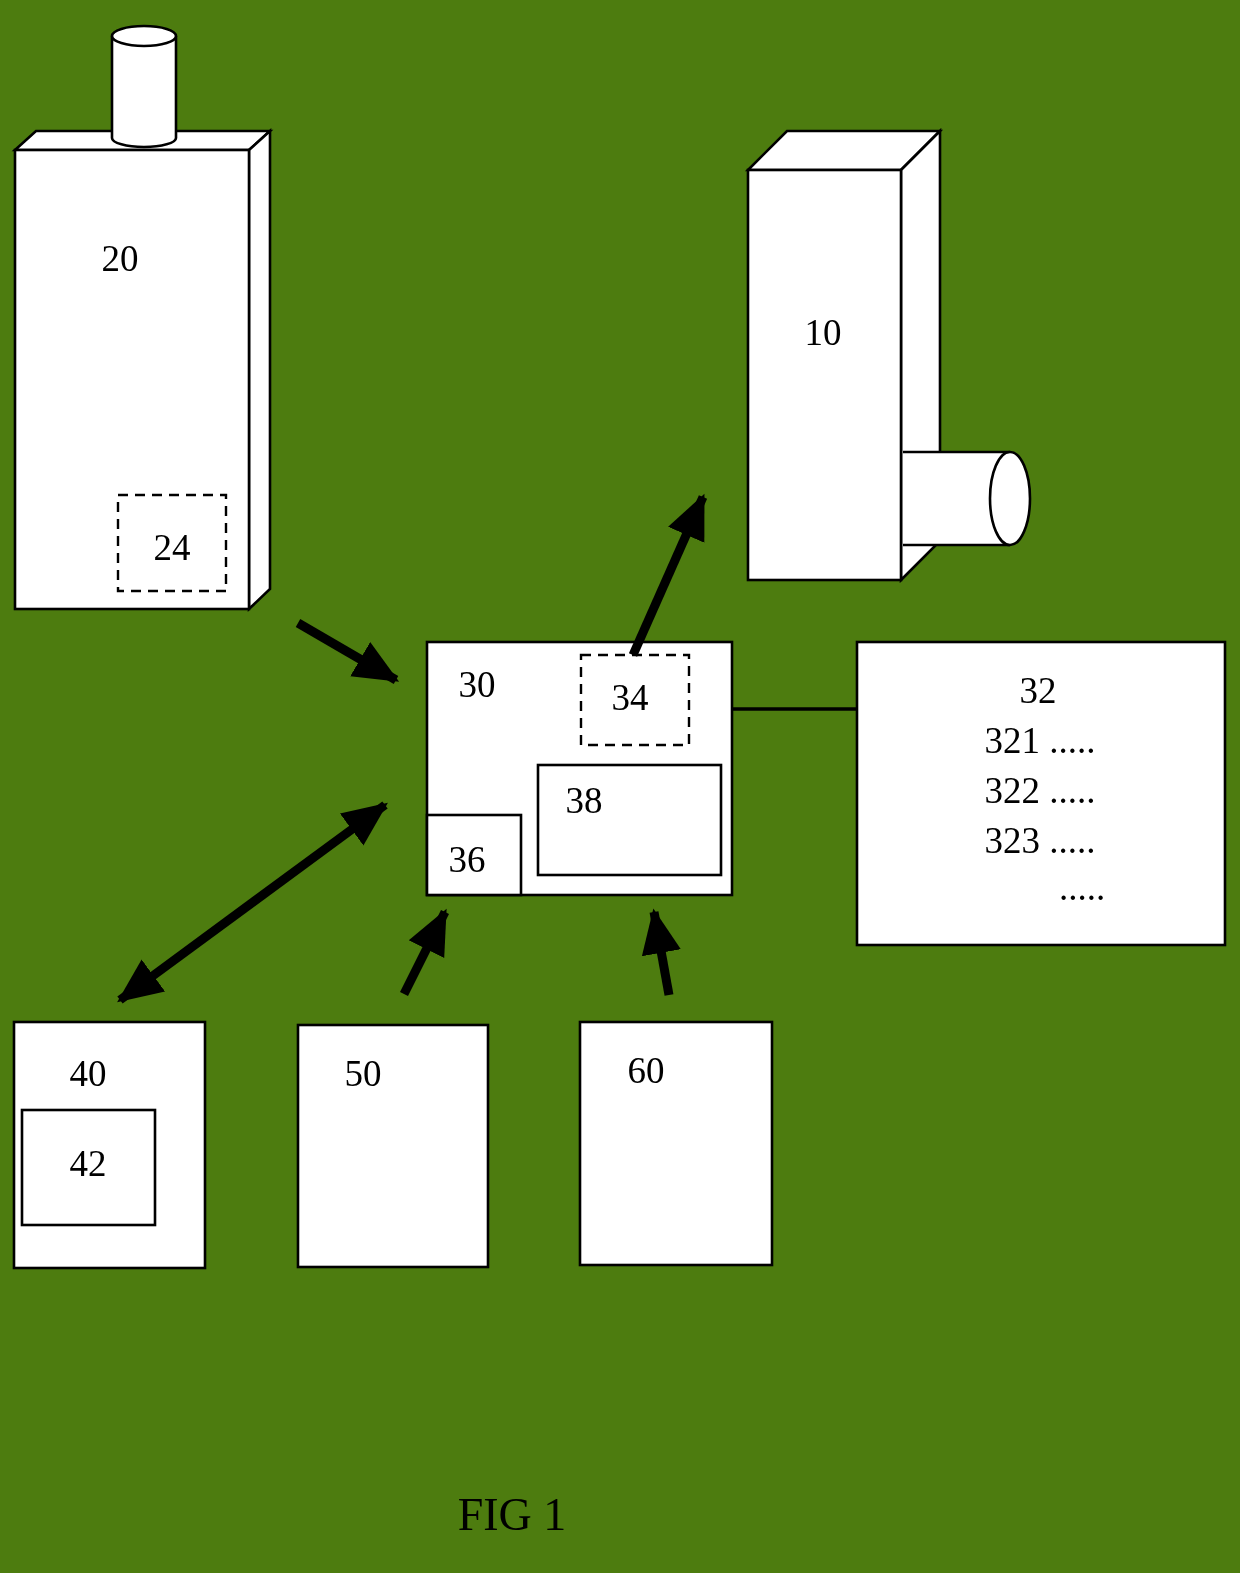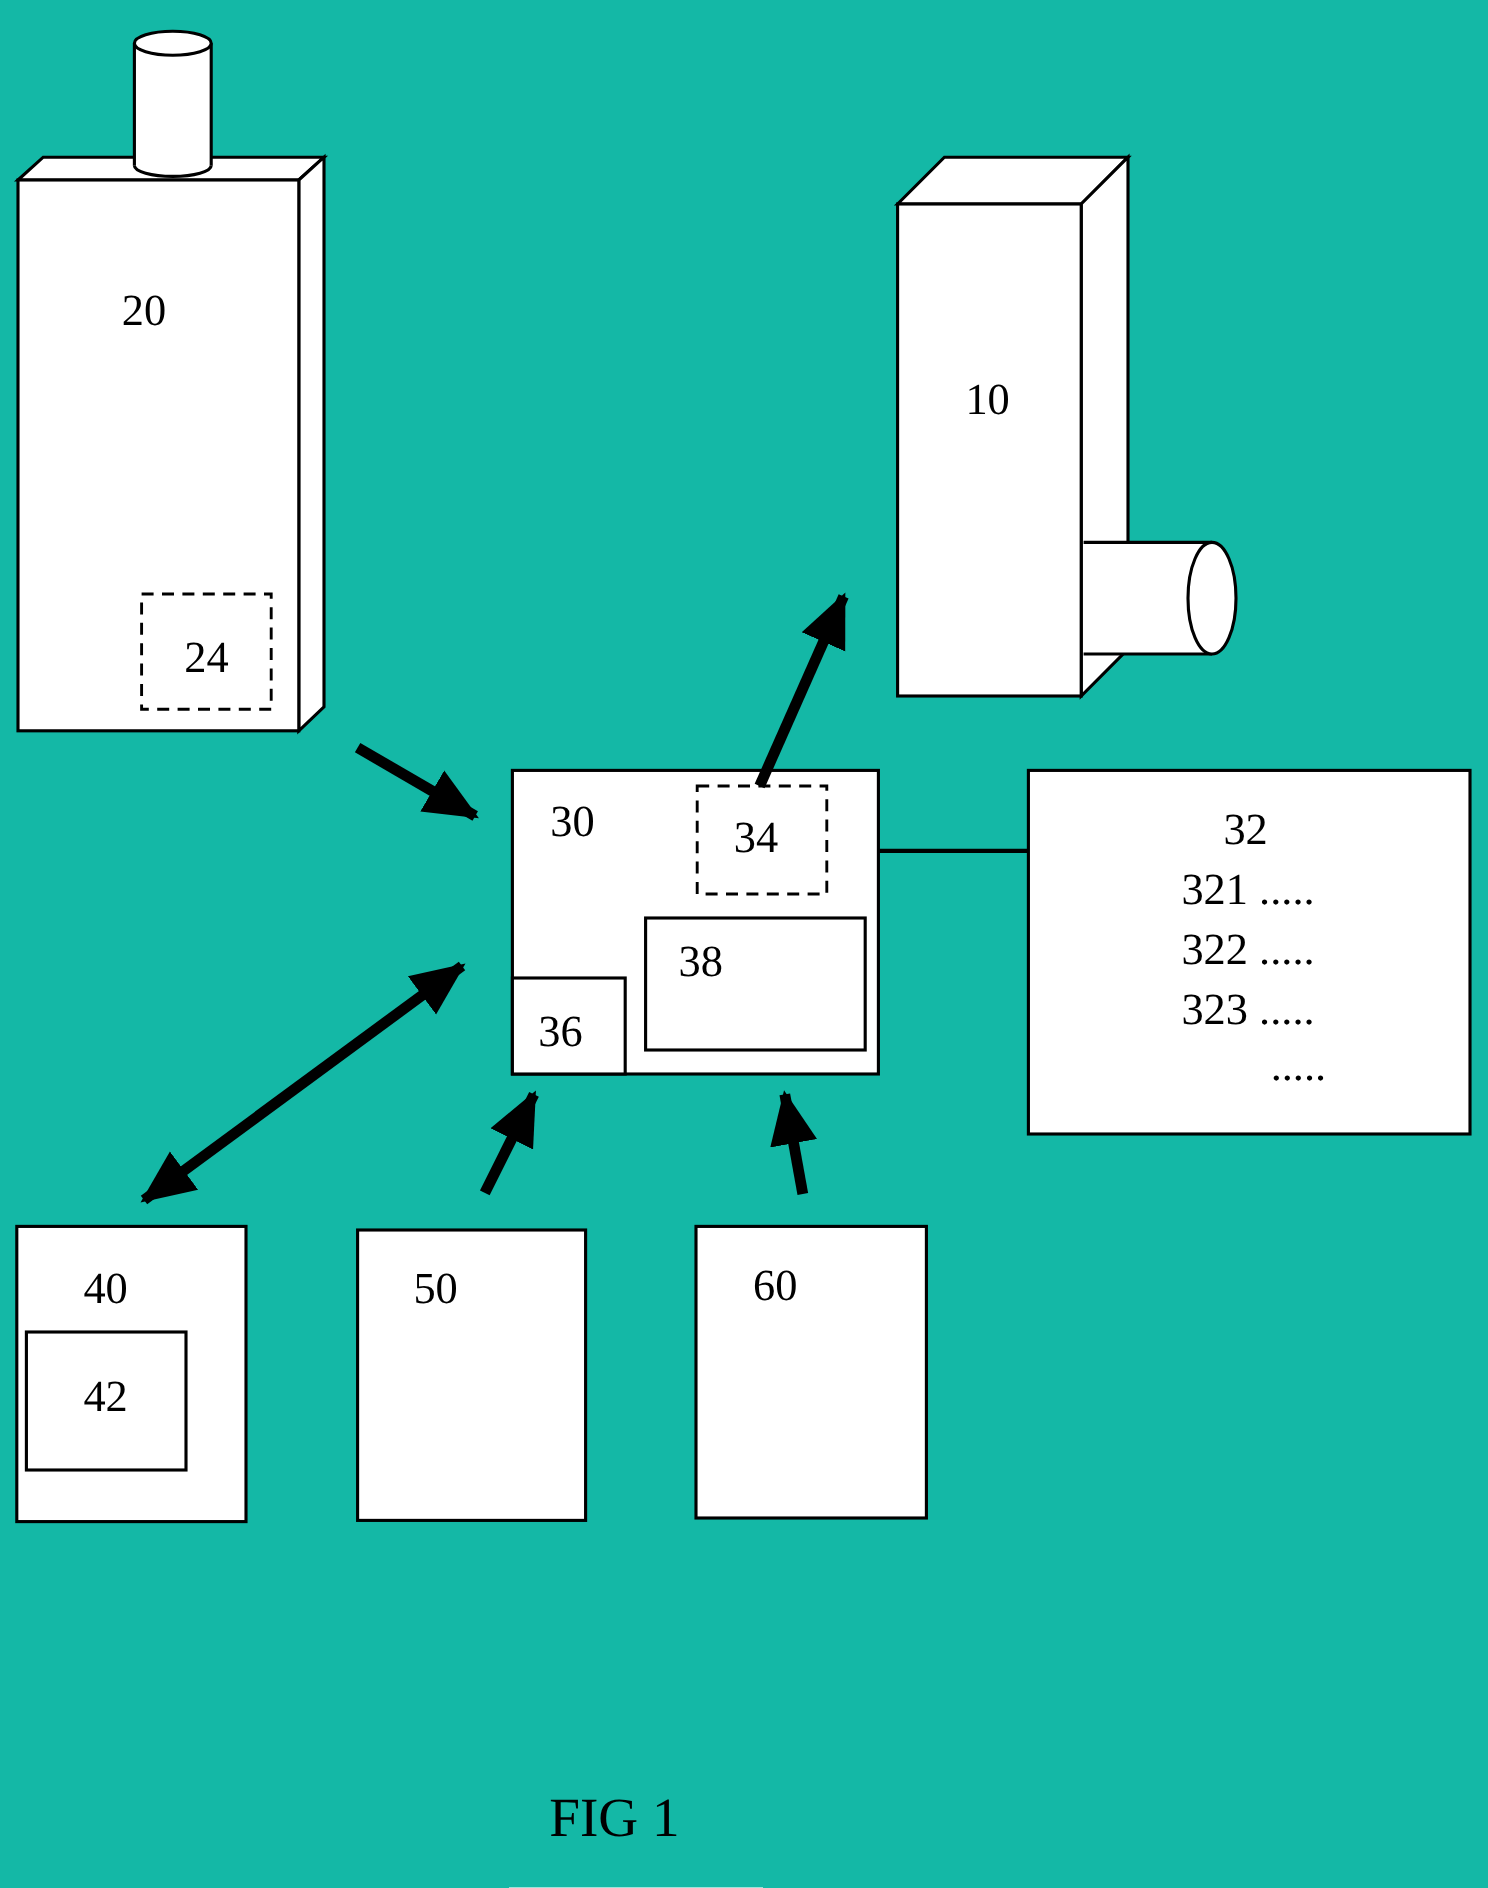--- a/index.html
+++ b/index.html
@@ -1,20 +1,20 @@
 <!DOCTYPE html>
 <html><head>
 <meta charset="utf-8">
 <style>
   html, body { margin: 0; padding: 0; background: #ffffff; }
   .canvas {
     width: 1240px;
     height: 1573px;
     position: relative;
-    background: #14b8a6;
+    background: #4d7c0f;
     overflow: hidden;
   }
   svg { display: block; }
   .face { fill: #ffffff; stroke: #000000; stroke-width: 2.6; stroke-linejoin: miter; }
   .edge { fill: none; stroke: #000000; stroke-width: 2.6; }
   .fillonly { fill: #ffffff; stroke: none; }
   .dashed { fill: none; stroke: #000000; stroke-width: 2.4; stroke-dasharray: 10 7; }
   .connector { stroke: #000000; stroke-width: 3.5; }
   .arrow { stroke: #000000; stroke-width: 9; fill: none; }
   .lbl {

